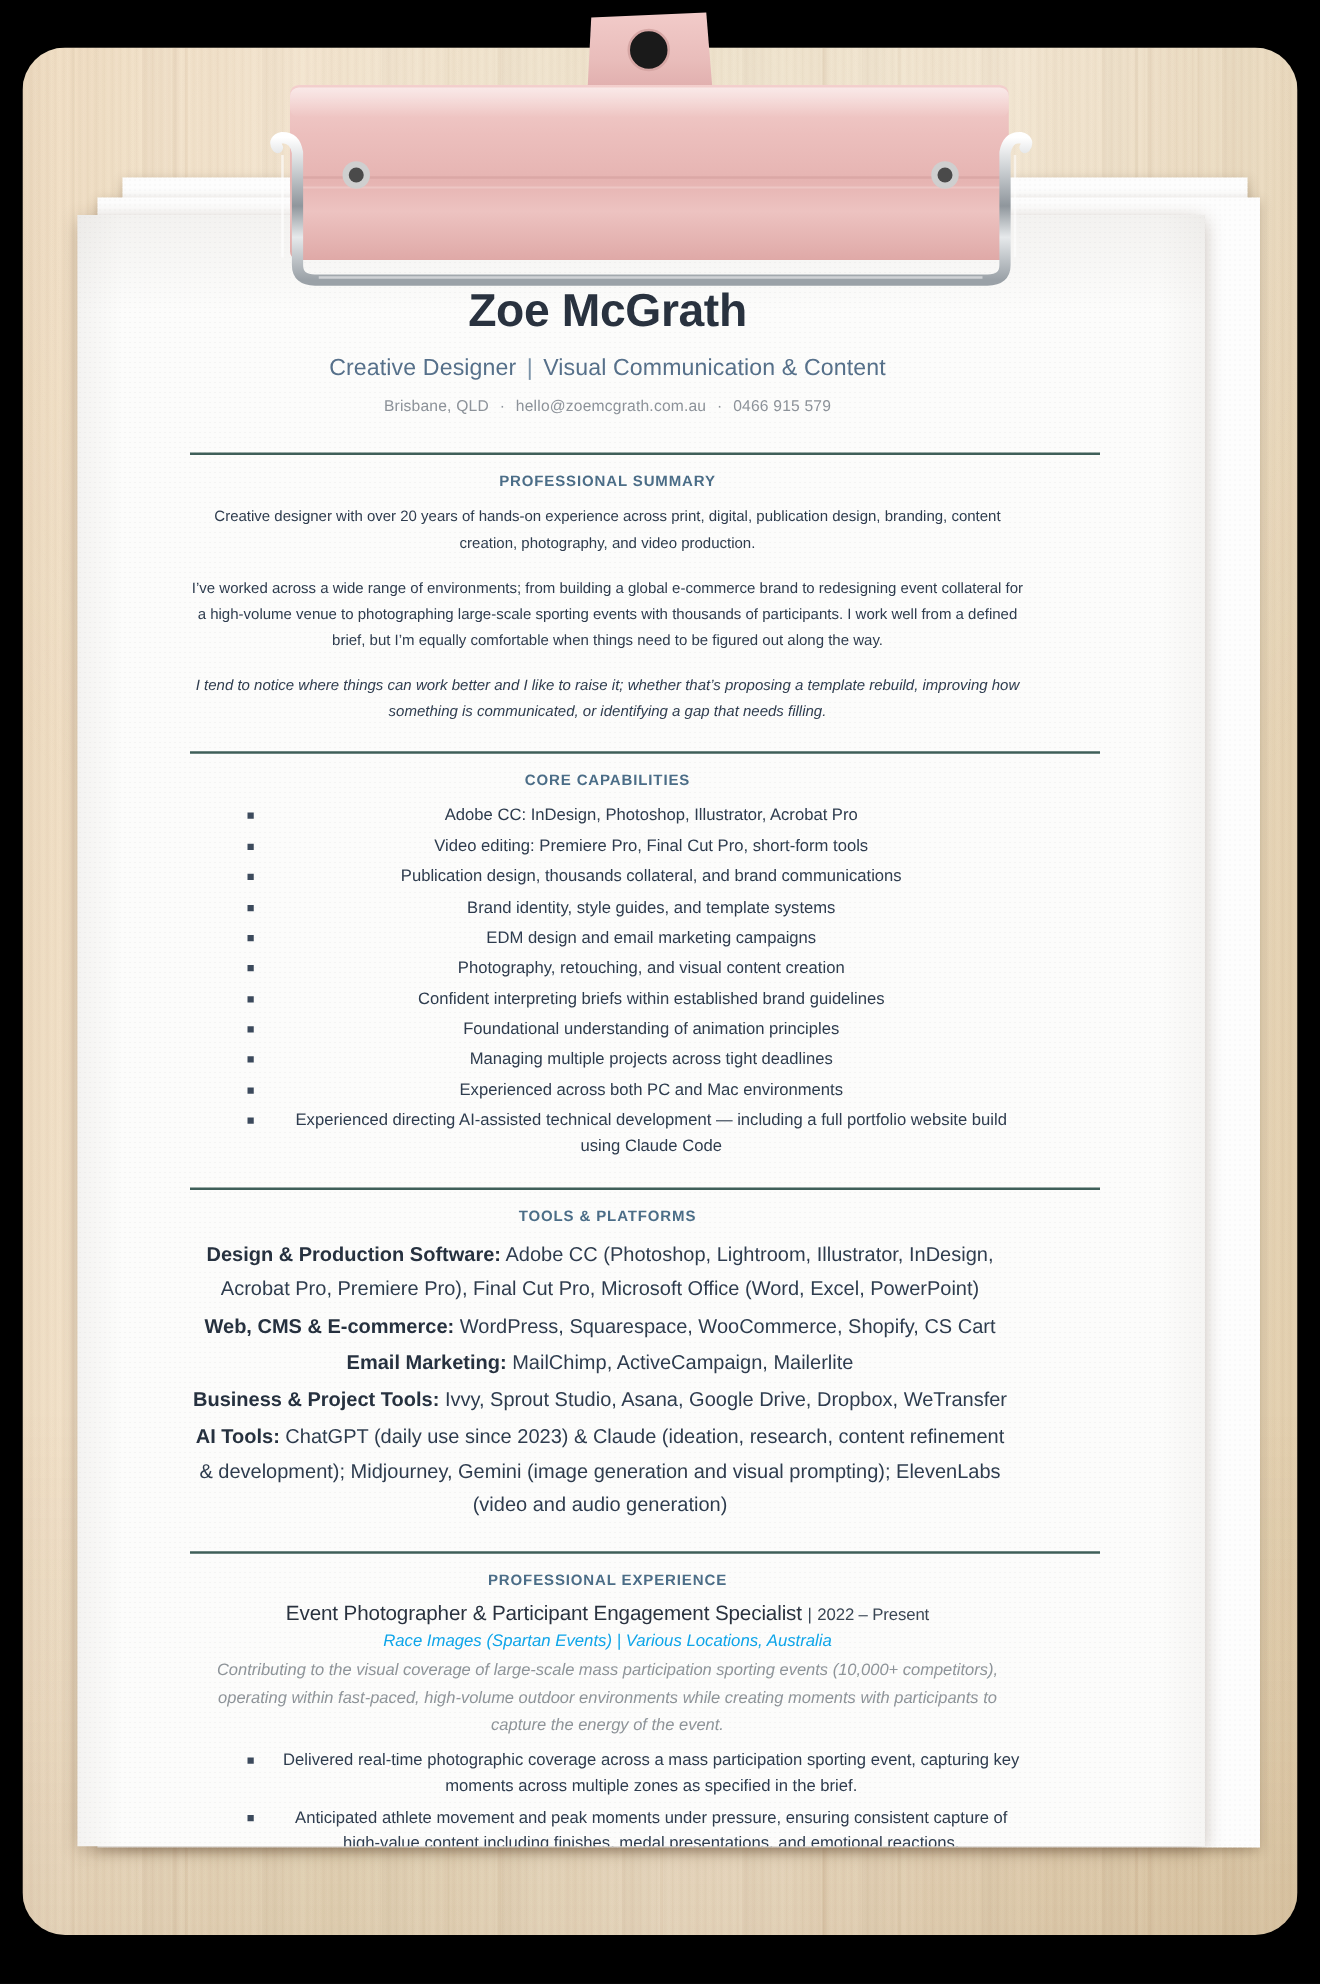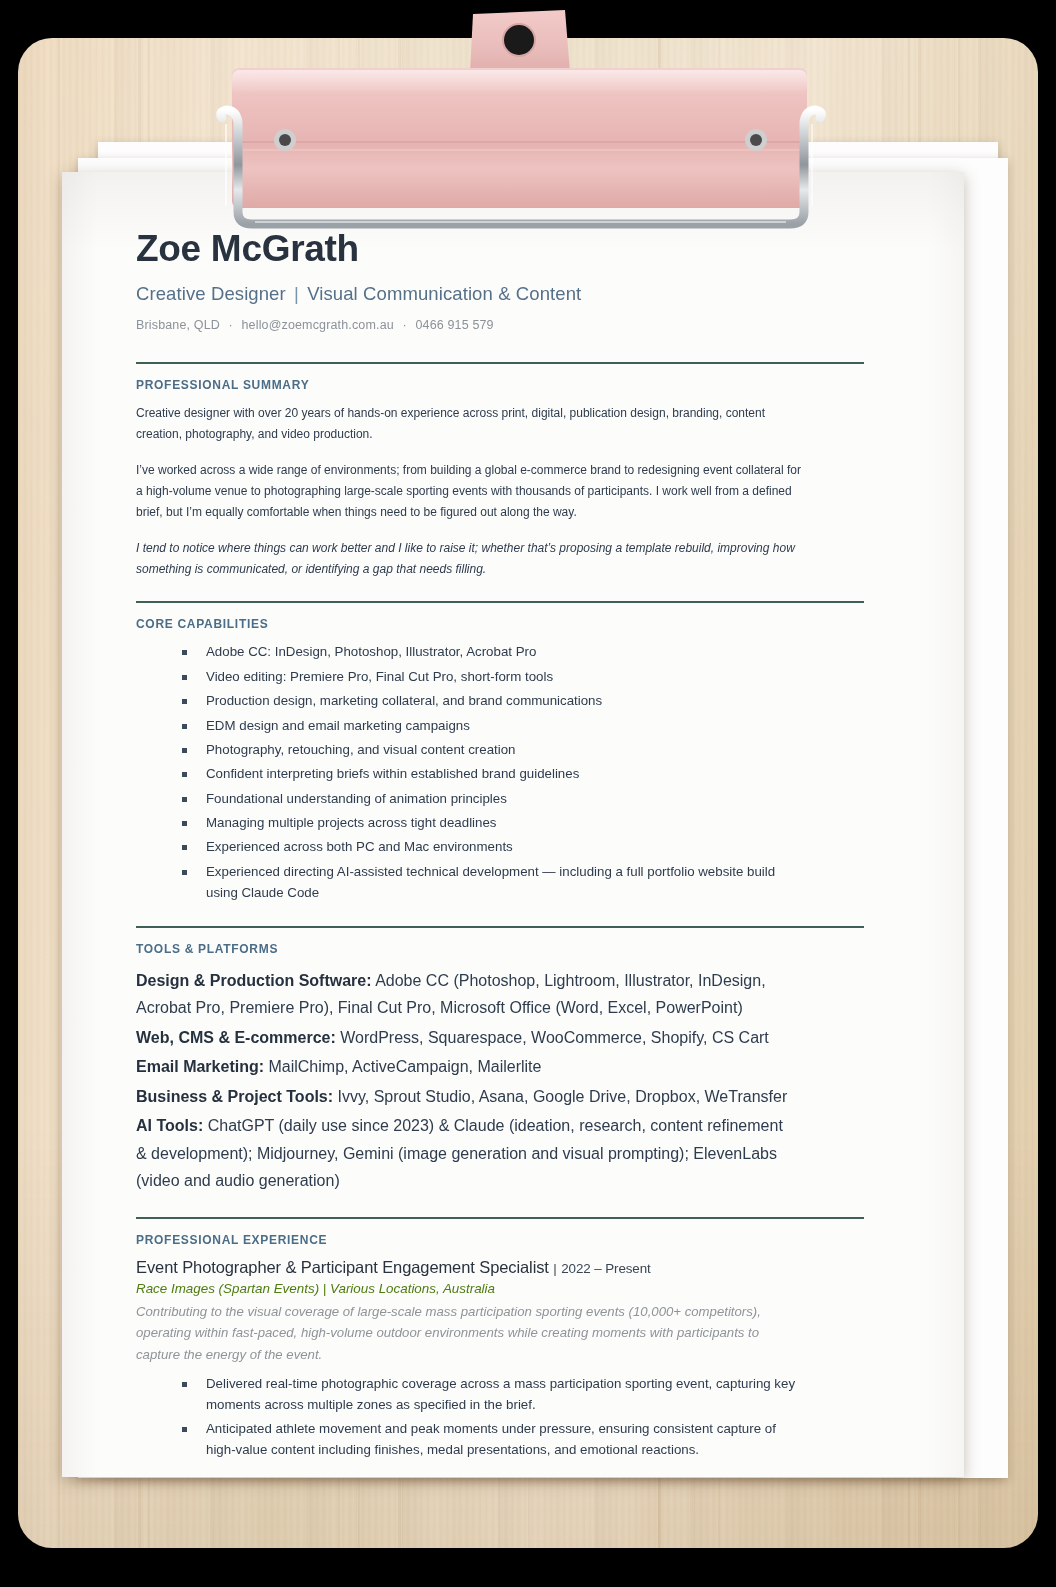--- a/index.html
+++ b/index.html
@@ -96,26 +96,27 @@
                 linear-gradient(90deg, rgba(205,200,195,0.18) 0%, rgba(255,255,255,0) 4%, rgba(255,255,255,0) 96%, rgba(205,200,195,0.14) 100%);
     pointer-events: none;
   }
 
   
   .clip { position: absolute; left: 0; top: 0; width: 1056px; height: 250px; pointer-events: none; }
 
   
   .resume {
     position: absolute;
-    left: 46px;
+    left: 62px;
     top: 172px;
     width: 818px;
     height: 1305px;
     overflow: hidden;
     color: #2e3c4e;
+    text-align: center;
   }
   .resume-inner { padding: 58px 60px 0 90px; }
 
   .name {
     font-size: 37px;
     font-weight: bold;
     letter-spacing: -0.3px;
     color: #29323f;
     margin: 0 0 16px 0;
     line-height: 1;
@@ -196,21 +197,21 @@
     letter-spacing: -0.1px;
   }
   .job-title .dates {
     font-size: 13.4px;
     font-weight: normal;
     color: #3a4654;
   }
   .job-meta {
     font-size: 13.4px;
     font-style: italic;
-    color: #4d7c0f;
+    color: #0ea5e9;
     margin: 0 0 5px 0;
   }
   .job-blurb {
     font-size: 13.2px;
     font-style: italic;
     line-height: 1.65;
     color: #8e9499;
     margin: 0;
   }
   .job-bullets { margin-top: 14px; }
@@ -263,21 +264,22 @@
         <p class="body">I’ve worked across a wide range of environments; from building a global e-commerce brand to redesigning event collateral for a high-volume venue to photographing large-scale sporting events with thousands of participants. I work well from a defined brief, but I’m equally comfortable when things need to be figured out along the way.</p>
         <p class="body">I tend to notice where things can work better and I like to raise it; whether that’s proposing a template rebuild, improving how something is communicated, or identifying a gap that needs filling.</p>
       </div>
 
       <div class="section">
         <hr class="rule">
         <h2 class="section-title">CORE CAPABILITIES</h2>
         <ul class="bullets">
           <li>Adobe CC: InDesign, Photoshop, Illustrator, Acrobat Pro</li>
           <li>Video editing: Premiere Pro, Final Cut Pro, short-form tools</li>
-          <li>Production design, marketing collateral, and brand communications</li>
+          <li>Publication design, thousands collateral, and brand communications</li>
+          <li>Brand identity, style guides, and template systems</li>
           <li>EDM design and email marketing campaigns</li>
           <li>Photography, retouching, and visual content creation</li>
           <li>Confident interpreting briefs within established brand guidelines</li>
           <li>Foundational understanding of animation principles</li>
           <li>Managing multiple projects across tight deadlines</li>
           <li>Experienced across both PC and Mac environments</li>
           <li>Experienced directing AI-assisted technical development — including a full portfolio website build using Claude Code</li>
         </ul>
       </div>
 

